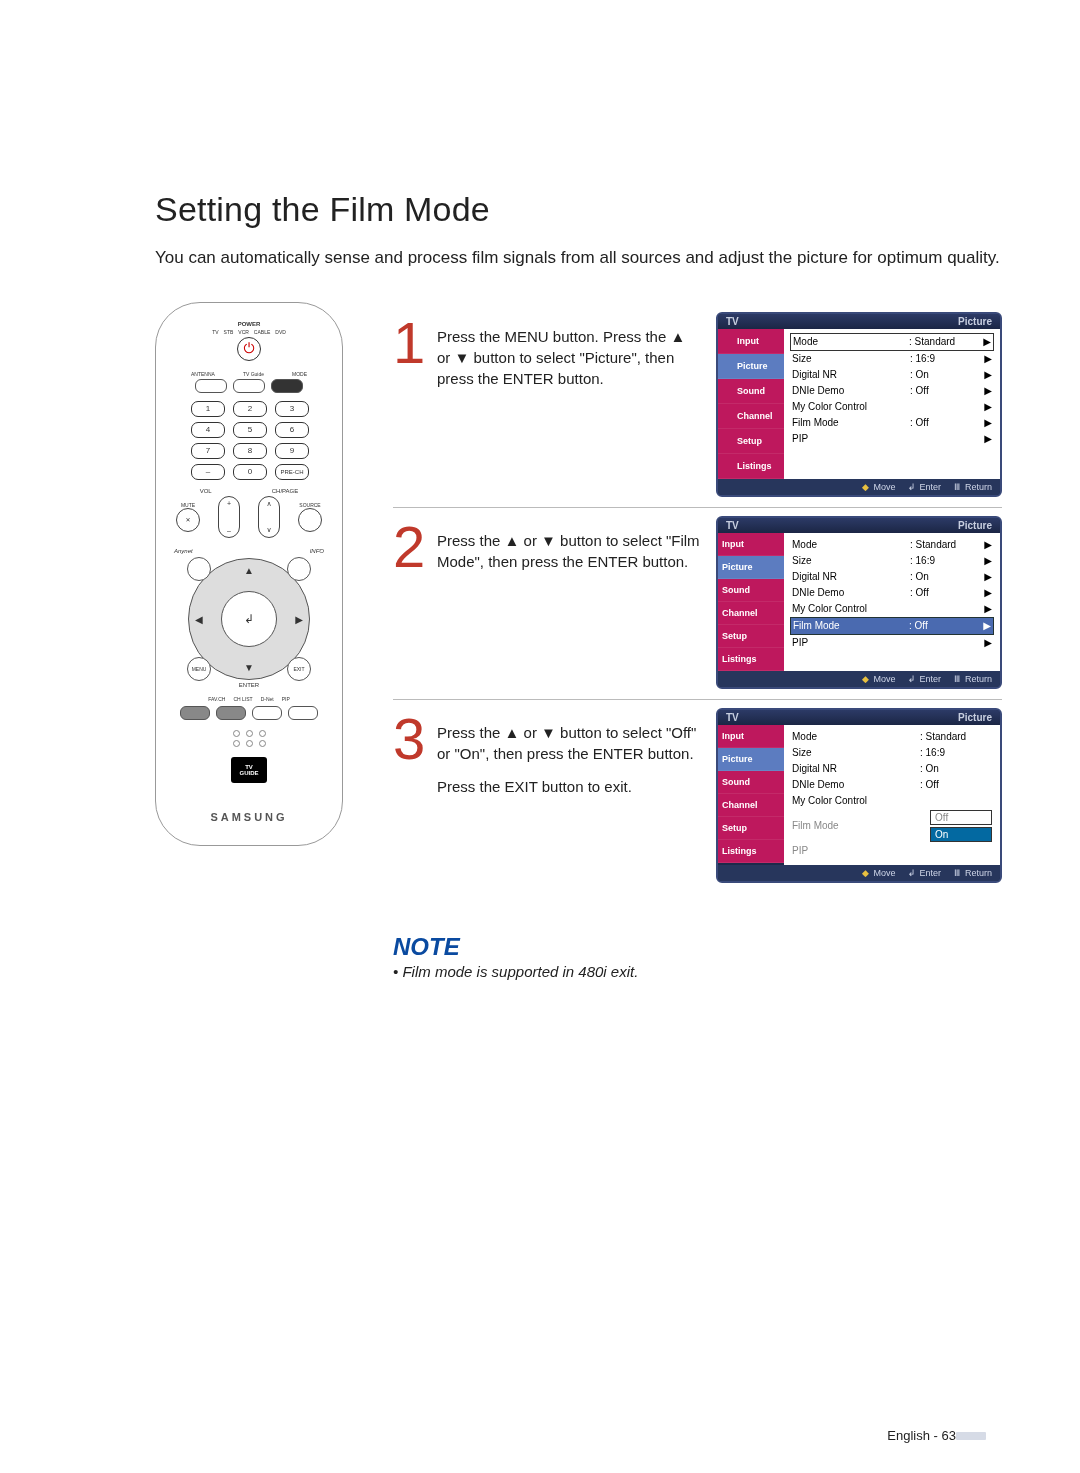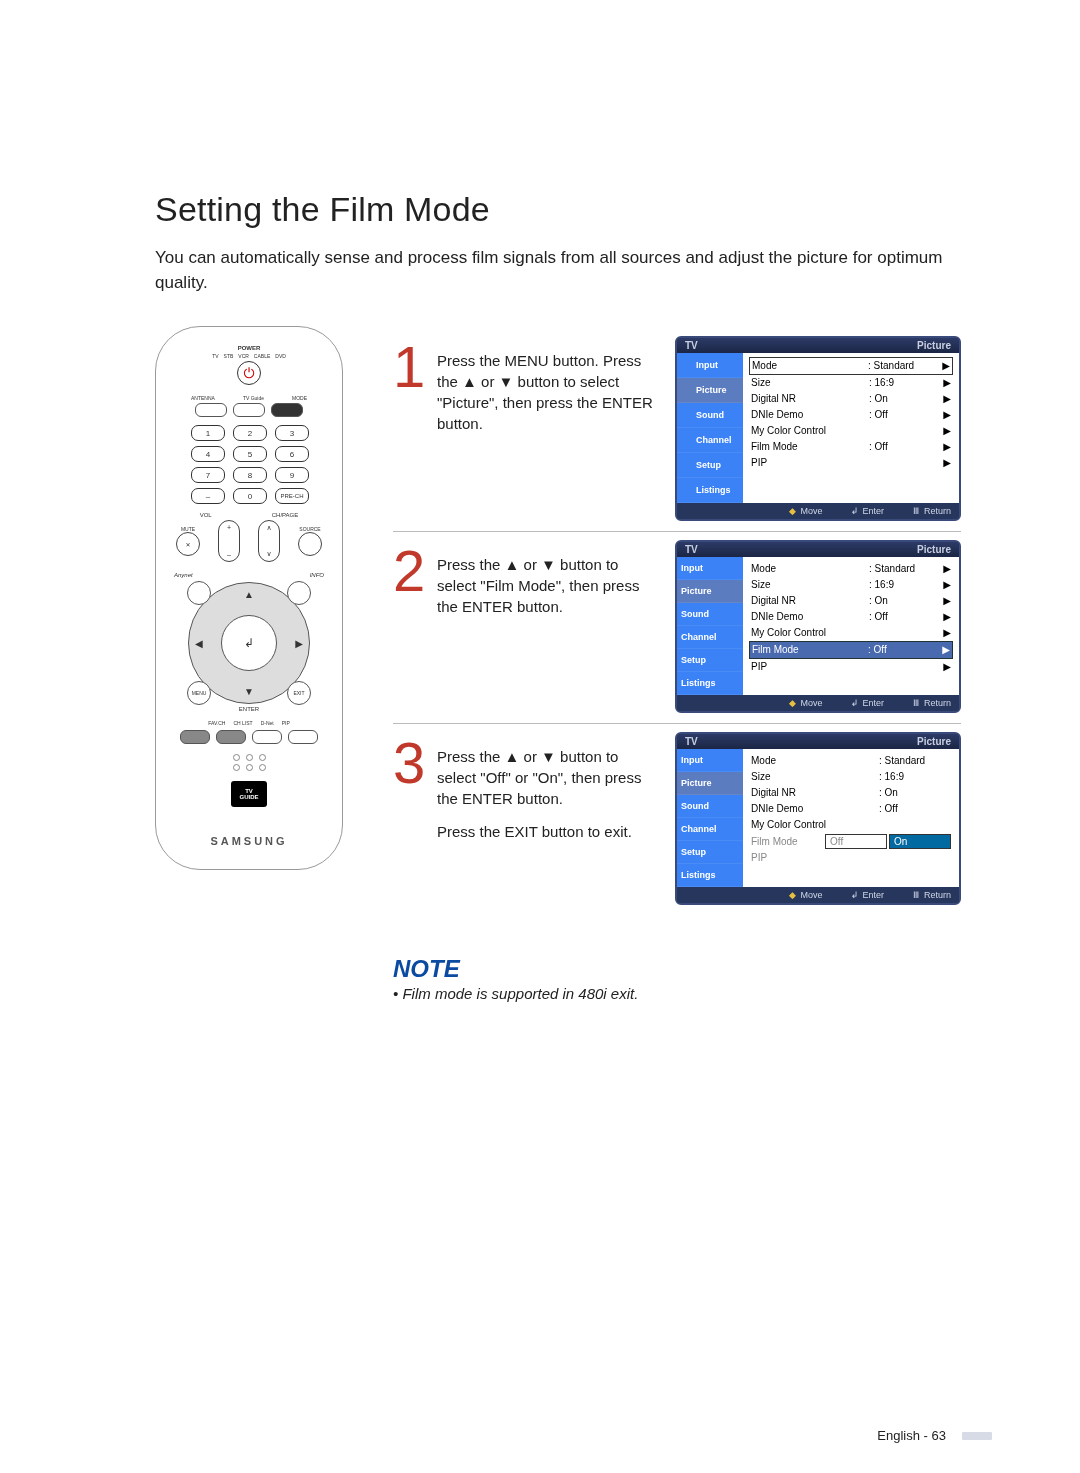--- a/index.html
+++ b/index.html
@@ -6,21 +6,21 @@
     margin: 0;
     padding: 0;
     background: #fff;
     font-family: "Helvetica Neue", Arial, sans-serif;
     width: 1080px;
     height: 1473px;
     position: relative;
     color: #222;
   }
   .page {
-    padding: 190px 119px 0 155px;
+    padding: 190px 78px 0 155px;
   }
   h1 {
     font-family: "Helvetica Neue Light", "Helvetica Neue", Arial, sans-serif;
     font-weight: 300;
     font-size: 34px;
     margin: 0 0 14px 0;
     letter-spacing: 0.2px;
   }
   .intro {
     font-size: 17px;
@@ -97,42 +97,42 @@
     overflow:hidden;
     font-size:11px;
     background:#1e2a4a;
     color:#fff;
     flex-shrink:0;
     margin-left:6px;
   }
   .osd-top{display:flex;justify-content:space-between;background:linear-gradient(#2c3a66,#1b2645);padding:2px 8px;font-size:10px;color:#c8cfe0;font-weight:bold;}
   .osd-body{display:flex;}
   .osd-tabs{width:66px;display:flex;flex-direction:column;}
-  .osd-tab{padding:6px 4px 6px 4px;display:flex;align-items:center;gap:3px;font-size:9px;font-weight:bold;color:#fff;background:#3b82f6;border-bottom:1px solid rgba(255,255,255,.08);}
+  .osd-tab{padding:6px 4px 6px 4px;display:flex;align-items:center;gap:3px;font-size:9px;font-weight:bold;color:#fff;background:#be185d;border-bottom:1px solid rgba(255,255,255,.08);}
   .osd-tab.active{background:#5c7cc0;}
   .osd-tab .ic{width:12px;height:12px;display:inline-block;}
   .osd-list{flex:1;background:#fff;color:#000;padding:4px 6px 6px 6px;font-size:10px;}
   .osd-row{display:flex;align-items:center;padding:1px 2px;line-height:14px;}
   .osd-row .k{flex:1;white-space:nowrap;}
   .osd-row .v{width:72px;white-space:nowrap;}
   .osd-row .ar{width:10px;text-align:right;}
   .osd-row.hi{background:#4a6ab0;color:#fff;border:1px solid #233;}
   .osd-row.boxed{border:1px solid #333;}
-  .osd-foot{background:#27365c;color:#cfd6e8;display:flex;justify-content:flex-end;gap:26px;font-size:9px;padding:3px 8px;}
+  .osd-foot{background:#27365c;color:#cfd6e8;display:flex;justify-content:flex-end;gap:10px;font-size:9px;padding:3px 8px;}
   .osd-foot span b{display:inline-block;min-width:12px;text-align:center;border-radius:2px;margin-right:2px;font-weight:normal;}
   .osd-foot .y{color:#e8c040;}
-  .opt-list{display:flex;flex-direction:row;gap:2px;margin-left:90px;}
+  .opt-list{display:flex;flex-direction:column;gap:2px;margin-left:90px;}
   .opt{border:1px solid #333;padding:0 4px;width:52px;font-size:10px;line-height:13px;}
   .opt.sel{background:#0369a1;color:#fff;}
 
   .note-block{margin-top:40px;margin-left:0;}
   .note-title{font-style:italic;font-weight:bold;color:#0a4aa0;font-size:24px;margin-bottom:2px;}
   .note-item{font-style:italic;font-size:15px;}
 
-  .footer{position:absolute;bottom:30px;right:88px;display:flex;align-items:center;gap:16px;font-size:13px;}
+  .footer{position:absolute;bottom:30px;right:94px;display:flex;align-items:center;gap:0;font-size:13px;}
   .footer .bar{width:30px;height:8px;background:#d6dbe6;border-radius:1px;}
 </style>
 </head>
 <body>
 
 <div class="page">
   <h1>Setting the Film Mode</h1>
   <p class="intro">You can automatically sense and process film signals from all sources and adjust the picture for optimum quality.</p>
 
   <div class="content">

